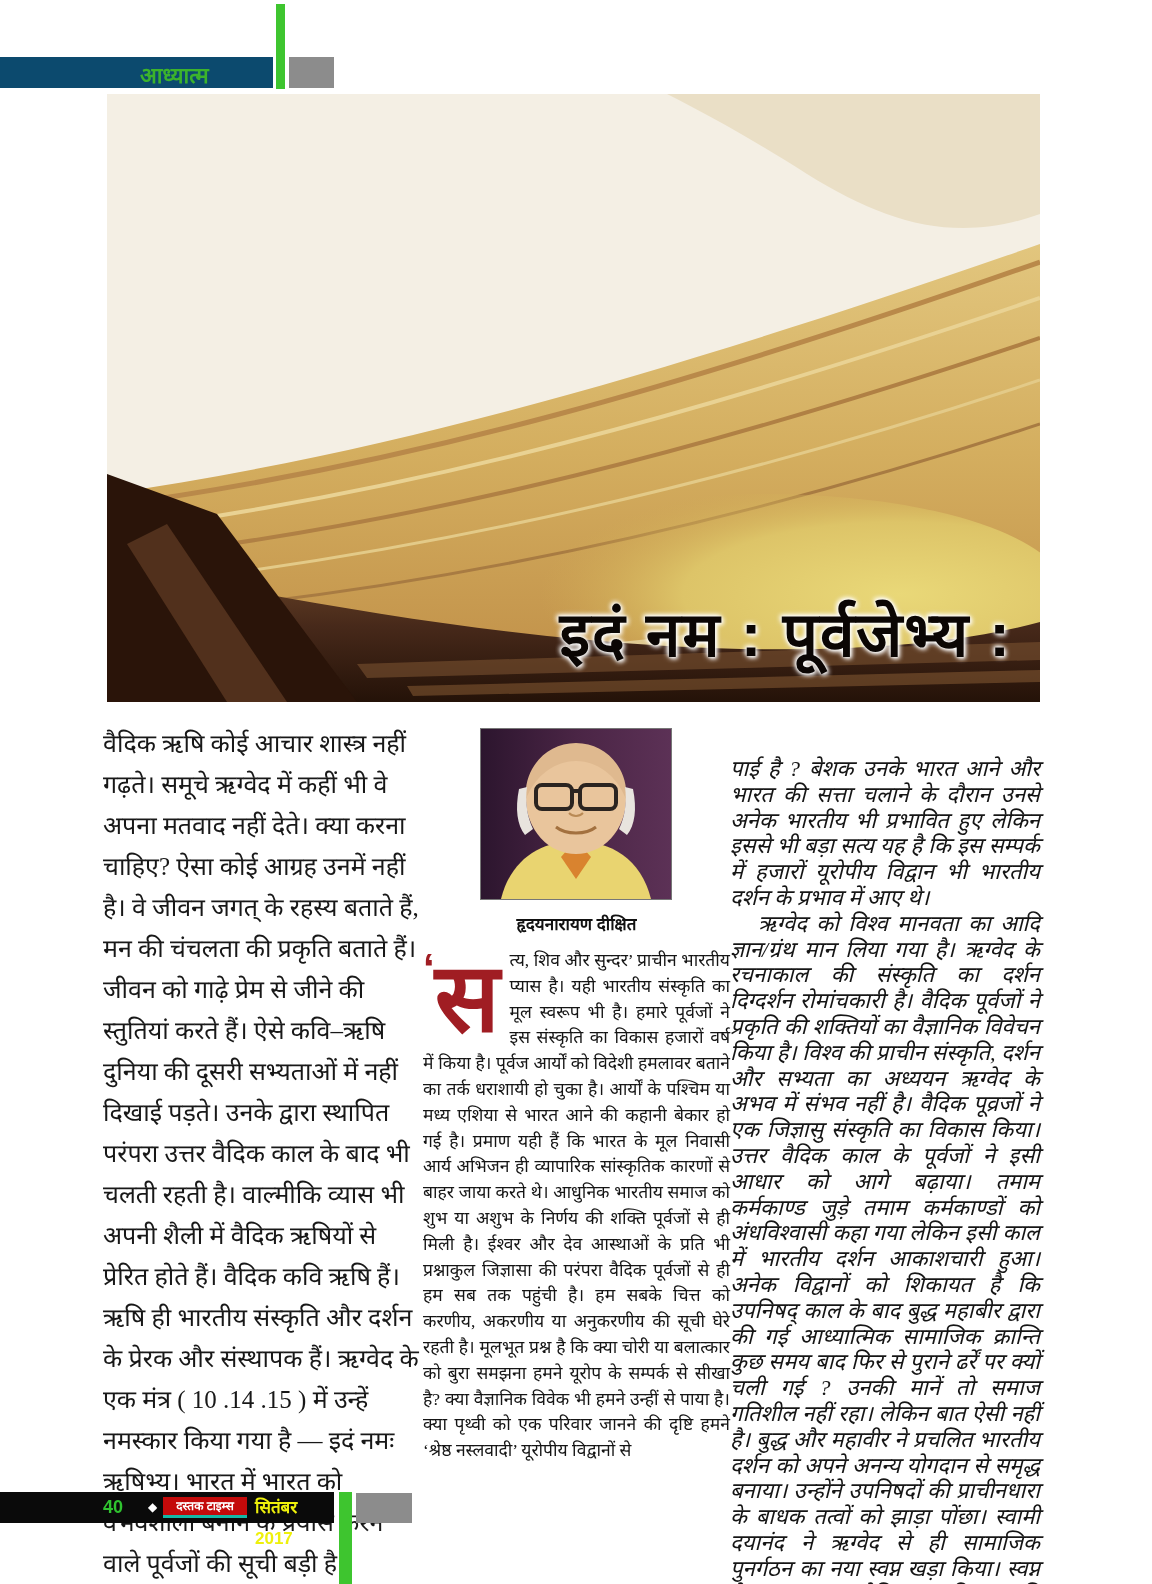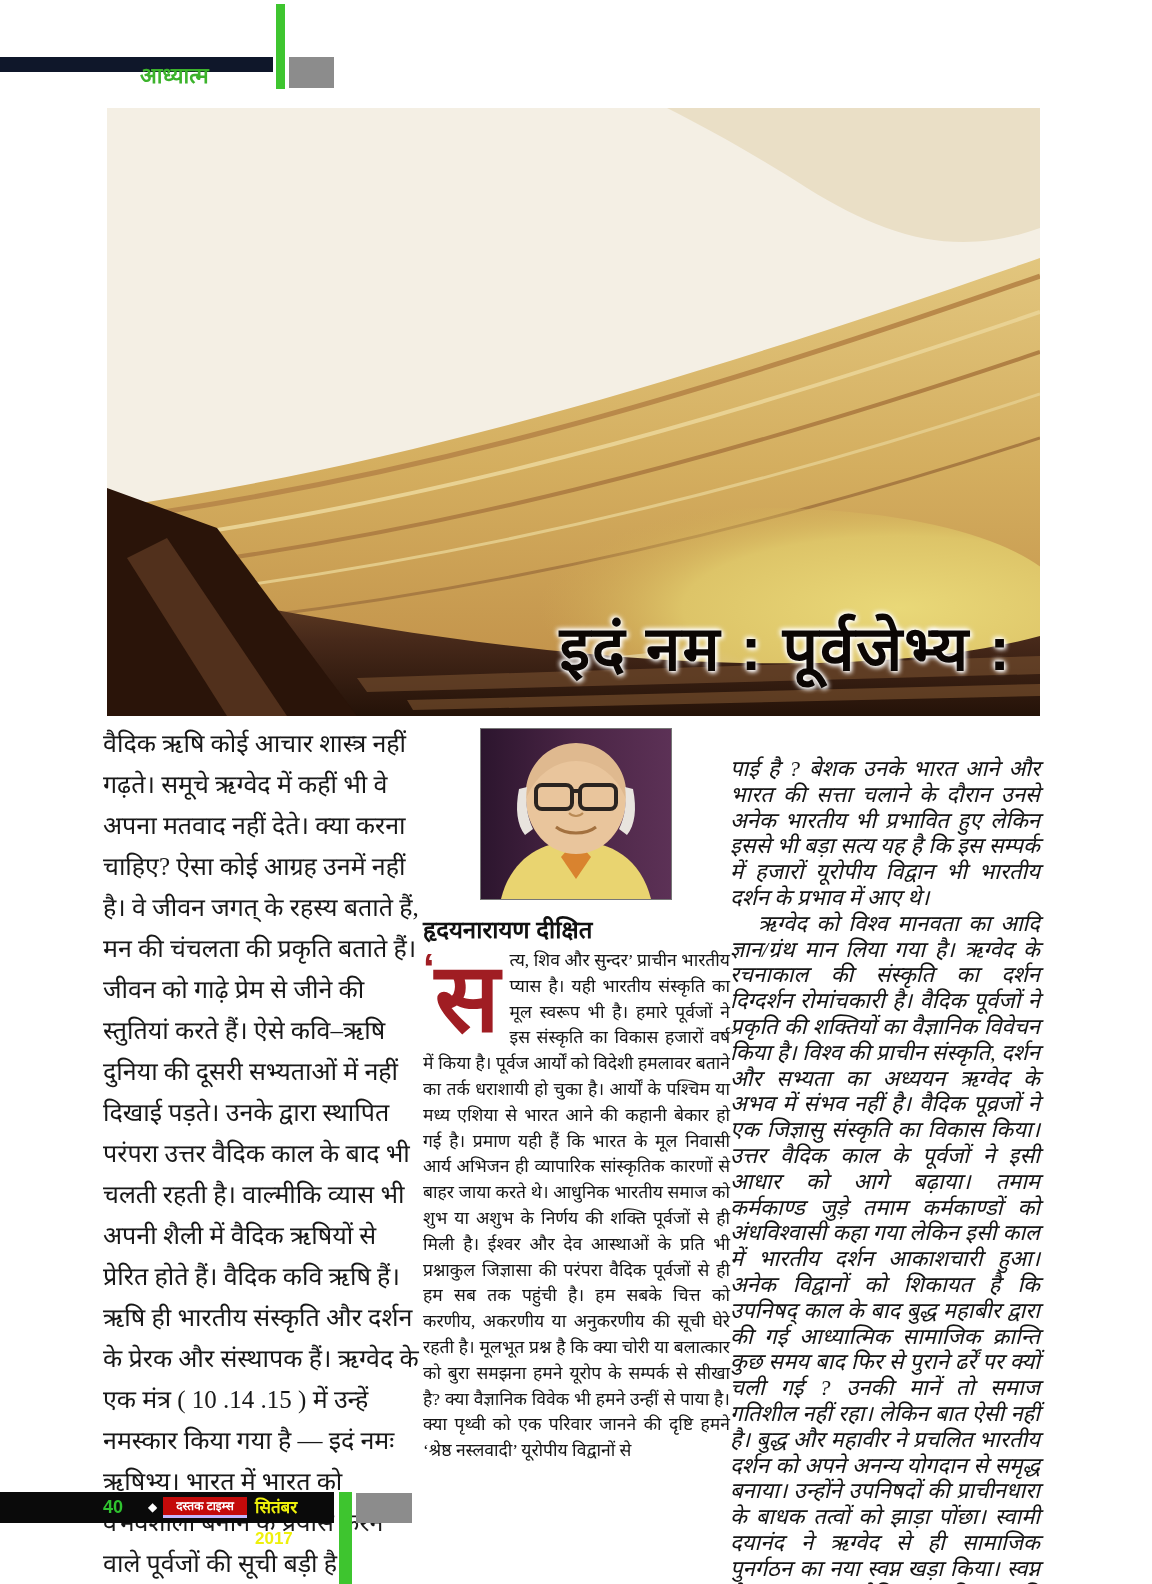--- a/index.html
+++ b/index.html
@@ -1,58 +1,58 @@
 <!DOCTYPE html>
 <html><head>
 <meta charset="utf-8">
 <style>
   * { margin:0; padding:0; box-sizing:border-box; }
   body { background:#ffffff; font-family:"Liberation Serif", serif; }
   .page { position:relative; width:1152px; height:1584px; background:#ffffff; overflow:hidden; }
 
   
-  .cat-bar { position:absolute; left:0; top:57px; width:273px; height:15px; background:#0f172a; }
+  .cat-bar { position:absolute; left:0; top:57px; width:273px; height:31px; background:#0c4a6e; }
   .cat-label { position:absolute; left:140px; top:2px; font-family:"Liberation Sans",sans-serif;
                font-size:22px; font-weight:bold; color:#3cb32c; }
   .green-bar-top { position:absolute; left:276px; top:4px; width:9px; height:85px; background:#3ec52f; }
   .gray-box-top { position:absolute; left:289px; top:57px; width:45px; height:31px; background:#8c8c8c; }
 
   
-  .hero { position:absolute; left:107px; top:108px; width:933px; height:608px; overflow:hidden; }
+  .hero { position:absolute; left:107px; top:94px; width:933px; height:608px; overflow:hidden; }
   .hero svg { display:block; }
   .hero-title { position:absolute; left:0; right:28px; bottom:28px; text-align:right;
                 font-family:"Liberation Sans",sans-serif; font-weight:bold; font-size:62px;
                 color:#0b0604; letter-spacing:2px; white-space:nowrap;
                 text-shadow:0 0 3px #fff, 0 0 6px #fff, 2px 2px 4px rgba(255,255,255,.85), -2px -2px 4px rgba(255,255,255,.7); }
 
   
   .lead-col { position:absolute; left:103px; top:723px; width:320px; height:745px;
               font-size:25px; line-height:41px; color:#181818; text-align:left; }
   .mid-col { position:absolute; left:423px; top:720px; width:307px; }
   .right-col { position:absolute; left:730px; top:756px; width:310px;
                font-size:22px; line-height:25.8px; color:#151515; text-align:justify;font-style:italic; }
   .right-col p + p { text-indent:28px; }
 
   .portrait { position:absolute; left:57px; top:8px; width:192px; height:172px;
               border:1px solid #777; background:#3f2340; }
-  .author-caption { position:absolute; left:0; top:192px; width:100%; 
-                    font-family:"Liberation Sans",sans-serif; font-weight:bold; font-size:24px; color:#111; }
+  .author-caption { position:absolute; left:0; top:192px; width:100%; text-align:center;
+                    font-family:"Liberation Sans",sans-serif; font-weight:bold; font-size:17px; color:#111; }
   .article-start { position:absolute; left:0; top:228px; width:307px;
                    font-size:17.5px; line-height:25.8px; color:#151515; text-align:justify; }
   .dropcap-wrap { float:left; margin:4px 10px 0 0; color:#a01d23; line-height:0.8; }
   .dropcap-quote { font-size:42px; vertical-align:48px; font-family:"Liberation Sans",sans-serif; font-weight:bold; }
   .dropcap { font-size:96px; font-weight:bold; font-family:"Liberation Sans",sans-serif; }
 
   
   .footer-bar { position:absolute; left:0; top:1492px; width:334px; height:31px; background:#0a0a0a; }
   .page-num { position:absolute; left:103px; top:0px; font-family:"Liberation Sans",sans-serif;
               font-size:18px; font-weight:bold; color:#2fc32f; line-height:31px; }
   .diamond { position:absolute; left:148px; top:0; color:#fff; font-size:12px; line-height:31px; }
   .footer-logo { position:absolute; left:163px; top:5px; width:84px; height:21px; background:#c40a0a;
-                 border-bottom:3px solid #c4b5fd; color:#fff; font-family:"Liberation Sans",sans-serif;
+                 border-bottom:3px solid #14b8a6; color:#fff; font-family:"Liberation Sans",sans-serif;
                  font-weight:bold; font-size:12px; text-align:center; line-height:18px; white-space:nowrap; overflow:hidden; }
   .footer-date { position:absolute; left:255px; top:0; color:#eef00b; font-family:Liberation Sans, sans-serif;
                  font-weight:bold; font-size:17px; line-height:31px; }
   .green-bar-bottom { position:absolute; left:339px; top:1492px; width:13px; height:92px; background:#3ec52f; }
   .gray-box-bottom { position:absolute; left:356px; top:1493px; width:56px; height:30px; background:#8c8c8c; }
 </style>
 </head>
 <body>
 
 <div class="page">

